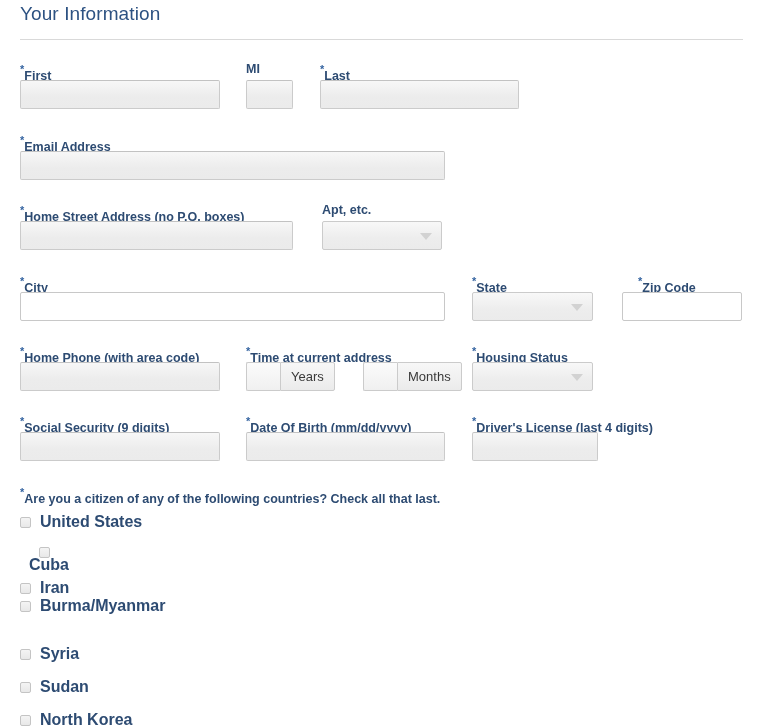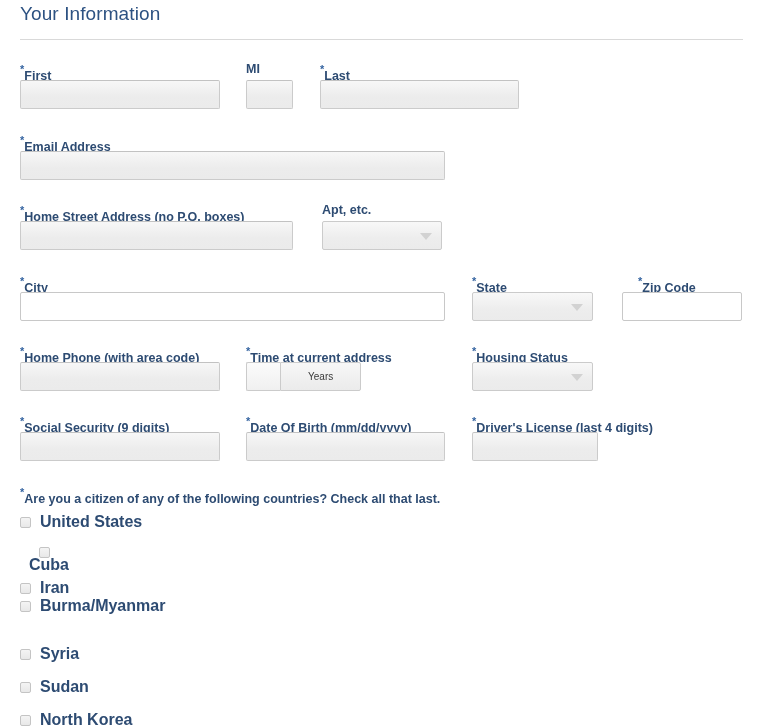--- a/index.html
+++ b/index.html
@@ -62,25 +62,25 @@
   }
 
   
   .grp{position:absolute;height:29px;display:flex;align-items:stretch;}
   .grp .gin{
     width:34px;box-sizing:border-box;
     border:1px solid #cbcbcb;border-right:none;border-radius:2px 0 0 2px;
     background:linear-gradient(to bottom,#fbfbfb 0%,#f0f0f0 100%);
   }
   .grp .gad{
-    box-sizing:border-box;padding:0 27px;
+    box-sizing:border-box;padding:0 10px;
     border:1px solid #cbcbcb;border-radius:0 2px 2px 0;
     background:linear-gradient(to bottom,#f7f7f7 0%,#ebebeb 100%);
     display:flex;align-items:center;
-    font-size:10px;color:#3a3a3a;font-weight:normal;white-space:nowrap;
+    font-size:13px;color:#3a3a3a;font-weight:normal;white-space:nowrap;
   }
 
   
   .cbrow{position:absolute;left:20px;display:flex;align-items:center;height:16px;}
   .cbox{
     width:11px;height:11px;box-sizing:border-box;
     border:1px solid #c4c4c4;border-radius:2px;
     background:linear-gradient(to bottom,#f4f4f4,#e8e8e8);
     flex:none;
   }
@@ -151,20 +151,24 @@
   </div>
   <div class="fld" style="left:20px;top:362px;width:200px;"></div>
 
   <div class="lbl" style="left:246px;top:344px;">
     <span class="req">*</span><span>Time at current address</span>
   </div>
   <div class="grp" style="left:246px;top:362px;">
     <div class="gin"></div>
     <div class="gad">Years</div>
   </div>
+  <div class="grp" style="left:363px;top:362px;">
+    <div class="gin"></div>
+    <div class="gad">Months</div>
+  </div>
 
   <div class="lbl" style="left:472px;top:344px;">
     <span class="req">*</span><span>Housing Status</span>
   </div>
   <div class="sel" style="left:472px;top:362px;width:121px;">
     <span class="arrow"></span>
   </div>
 
   <div class="lbl" style="left:20px;top:414px;">
     <span class="req">*</span><span>Social Security (9 digits)</span>

